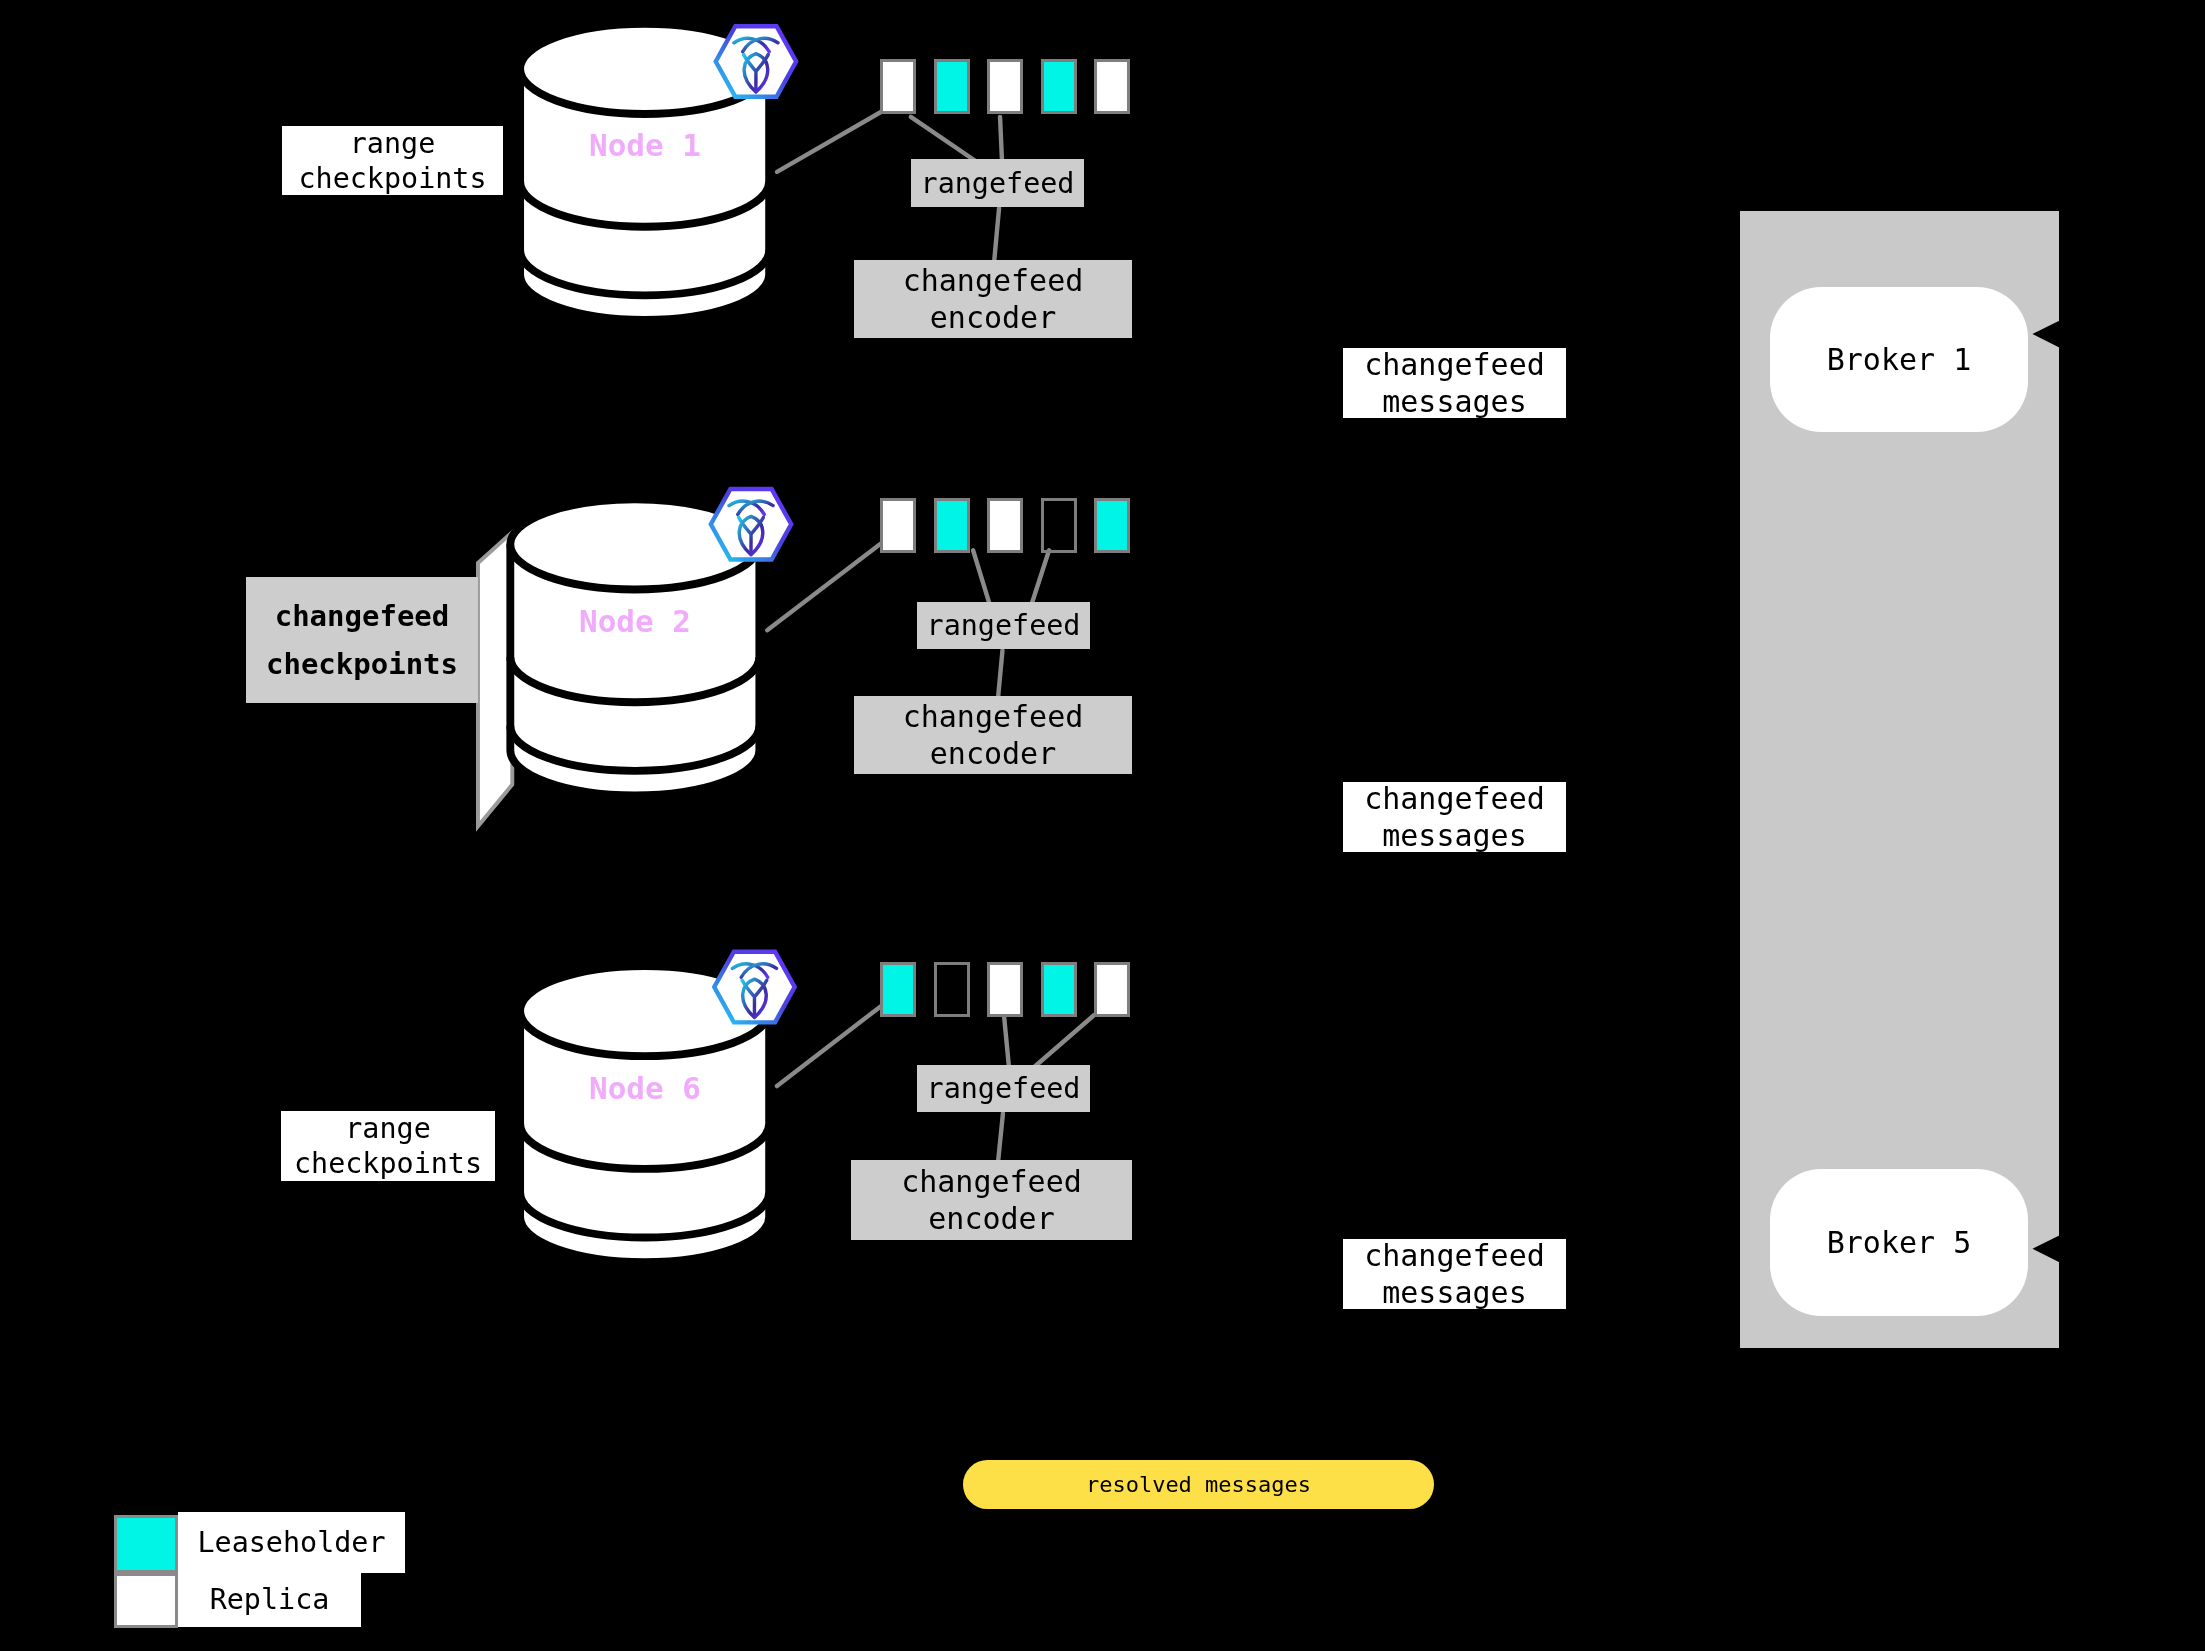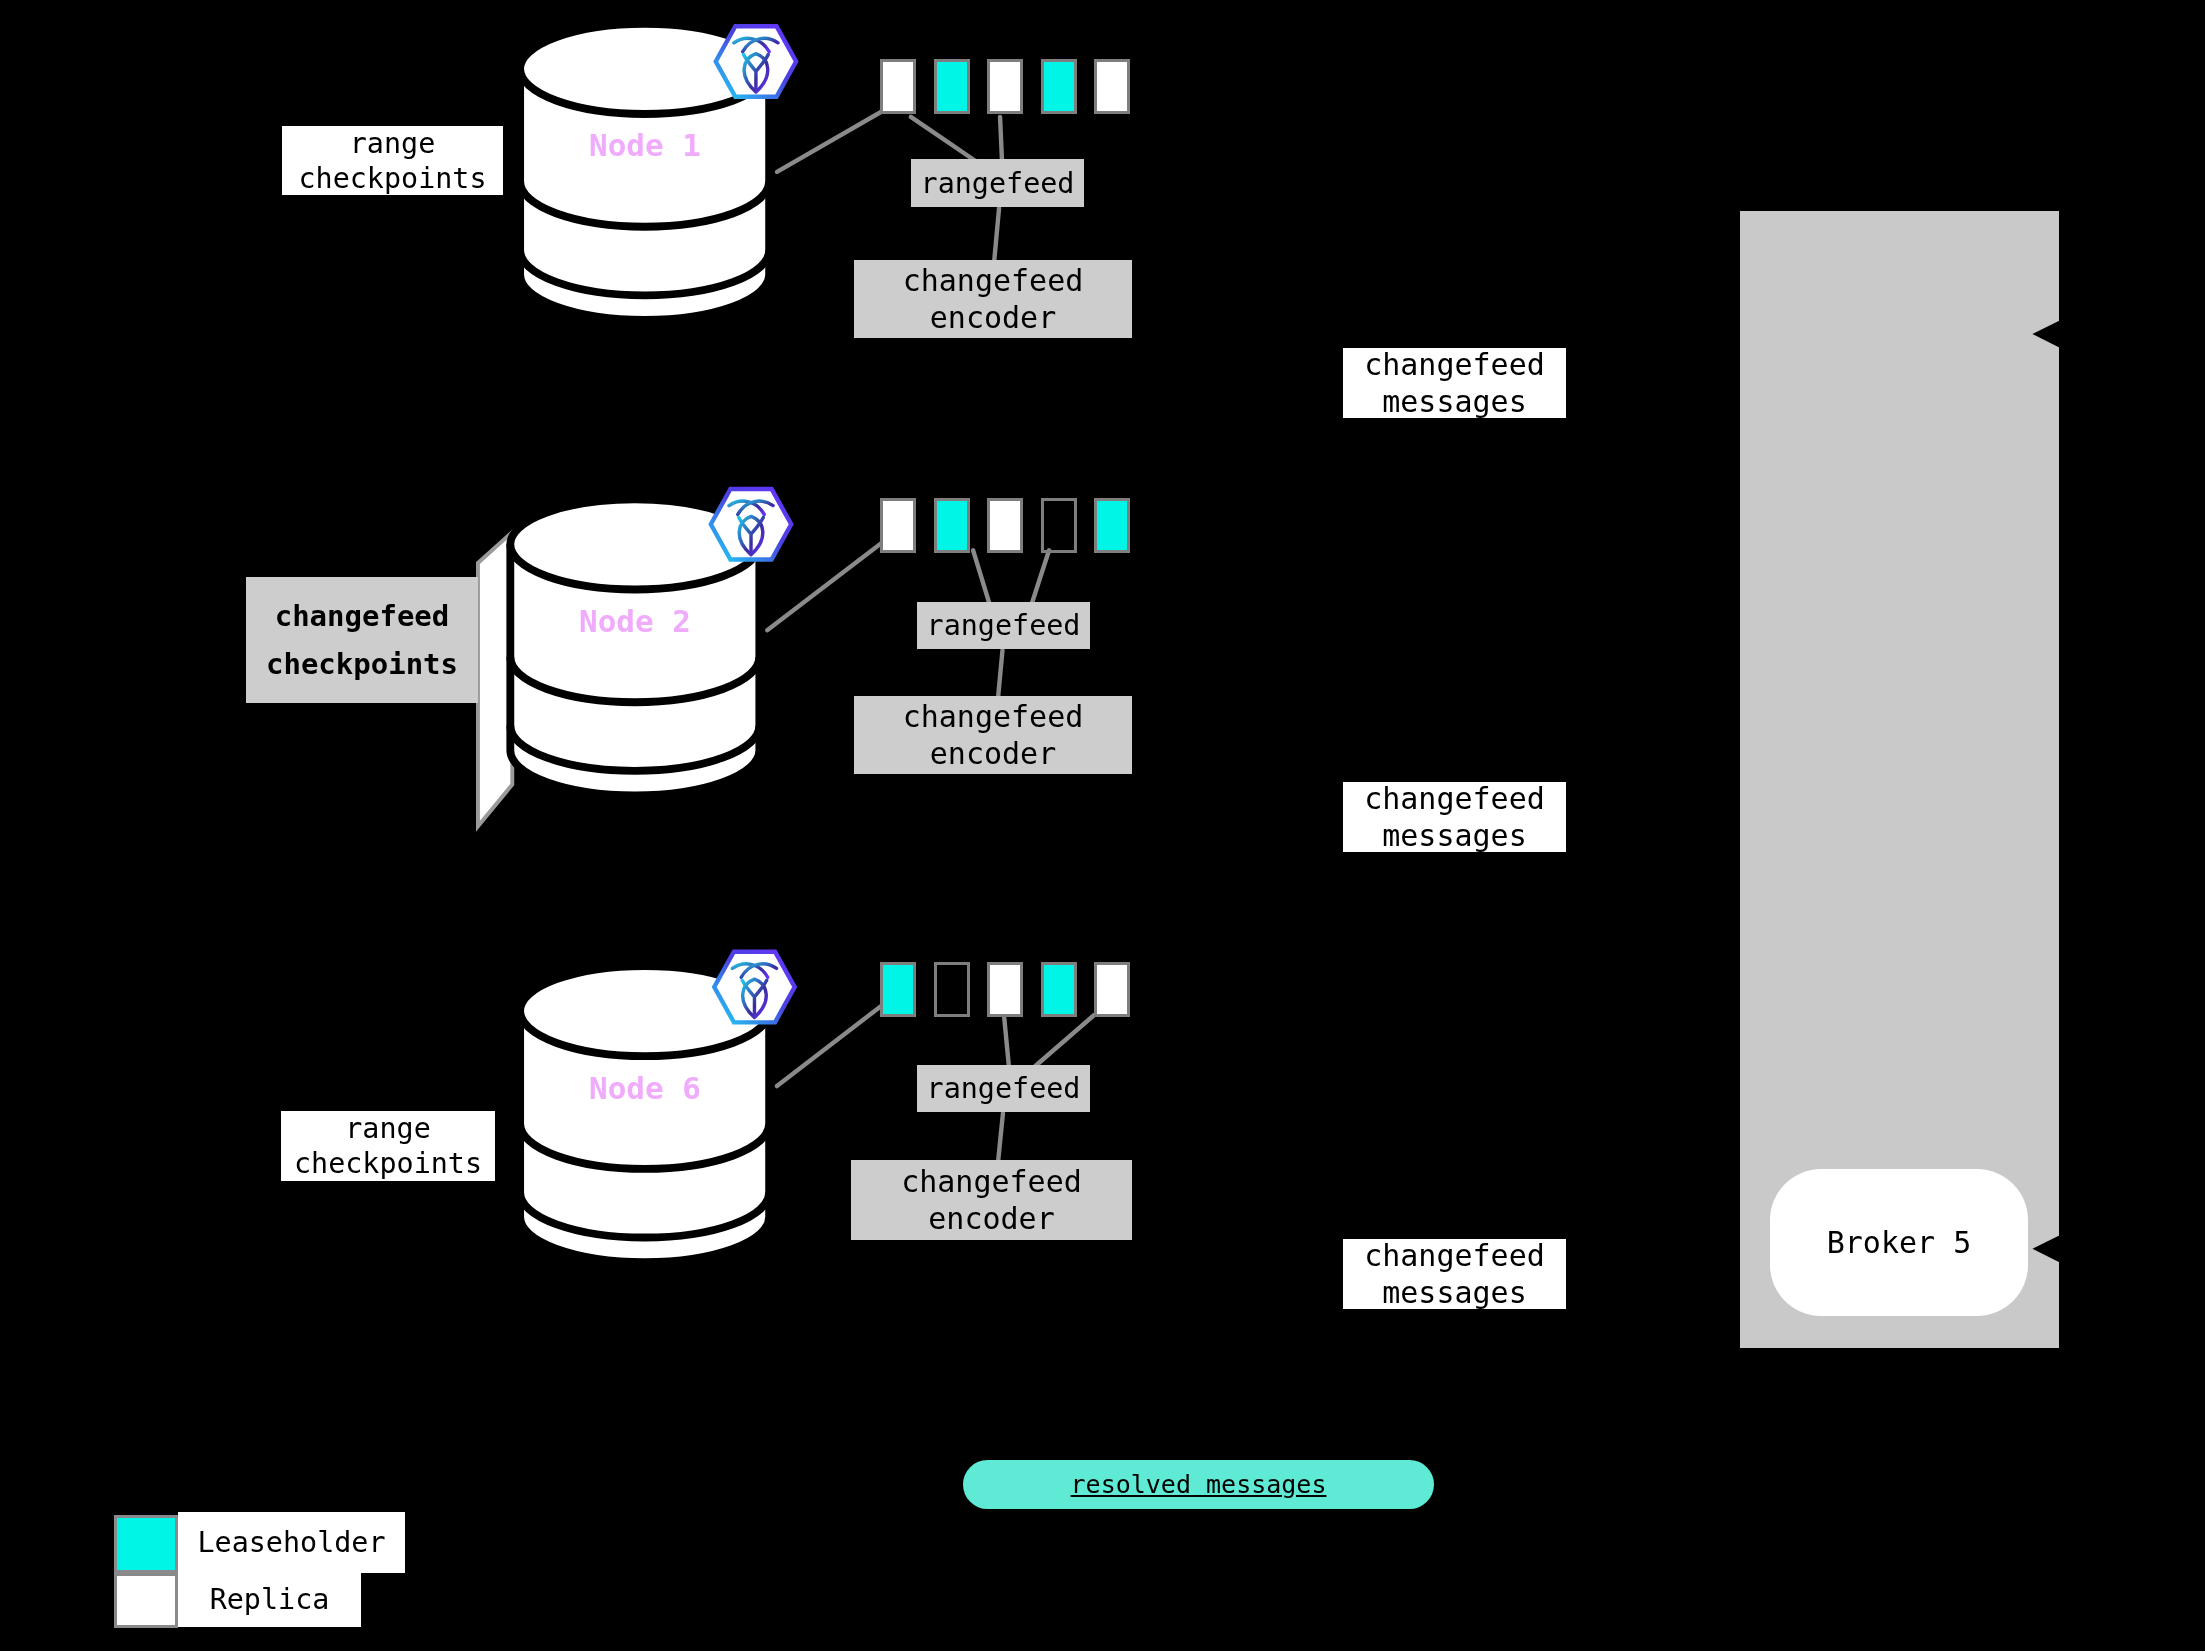--- a/index.html
+++ b/index.html
@@ -20,22 +20,22 @@
   .coord{background:#cdcdcd;font-weight:bold;font-size:29px;line-height:48px;
          display:flex;flex-direction:column;align-items:center;justify-content:center;z-index:3;}
   .range-row{display:flex;gap:17.6px;z-index:3;}
   .range{width:36px;height:55px;border:3.9px solid #7e7e7e;box-sizing:border-box;}
   .range.leaseholder{background:#00f5e6;}
   .range.replica{background:#ffffff;}
   .range.empty{background:transparent;}
   .kafka-col{background:#c9c9c9;z-index:2;}
   .broker{background:#fff;border-radius:51px;display:flex;align-items:center;justify-content:center;
           font-size:30px;z-index:3;}
-  .pill{background:#5eead4;border-radius:27px;display:flex;align-items:center;justify-content:center;
-        font-size:25px;z-index:3;text-decoration:underline;}
+  .pill{background:#fde047;border-radius:27px;display:flex;align-items:center;justify-content:center;
+        font-size:22px;z-index:3;}
   .legend-swatch{border:3.9px solid #8a8a8a;z-index:3;}
   .legend-swatch.leaseholder{background:#00f5e6;}
   .legend-swatch.replica{background:#ffffff;}
   .kafka-header{background:#fff;z-index:3;}
   .kafka-title{position:absolute;left:128px;top:49px;width:127px;height:66px;
                font-family:"Liberation Sans","DejaVu Sans",sans-serif;font-weight:bold;
                font-size:48px;line-height:66px;color:#000;}
 </style>
 </head>
 <body>
@@ -165,20 +165,21 @@
     <span>encoder</span>
   </div>
   <div class="abs lbl f62" style="left:1343px;top:1239px;width:223px;height:70px;">
     <span>changefeed</span>
     <span>messages</span>
   </div>
 
   <div class="abs kafka-col" style="left:1740px;top:211px;width:319px;height:1137px;"></div>
 
 
+  <div class="abs broker" style="left:1770px;top:287px;width:258px;height:145px;">Broker 1</div>
   <div class="abs broker" style="left:1770px;top:1169px;width:258px;height:147px;">Broker 5</div>
 
   <div class="abs pill" style="left:963px;top:1460px;width:471px;height:49px;">resolved messages</div>
 
   <div class="abs legend-swatch leaseholder" style="left:114px;top:1515px;width:64px;height:58px;"></div>
   <div class="abs legend-swatch replica" style="left:114px;top:1573px;width:64px;height:55px;"></div>
   <div class="abs lbl f58" style="left:178px;top:1512px;width:227px;height:61px;">Leaseholder</div>
   <div class="abs lbl f58" style="left:178px;top:1572px;width:183px;height:55px;">Replica</div>
 
   <svg id="overlay" class="layer" width="2205" height="1652" viewBox="0 0 4498 3369">

